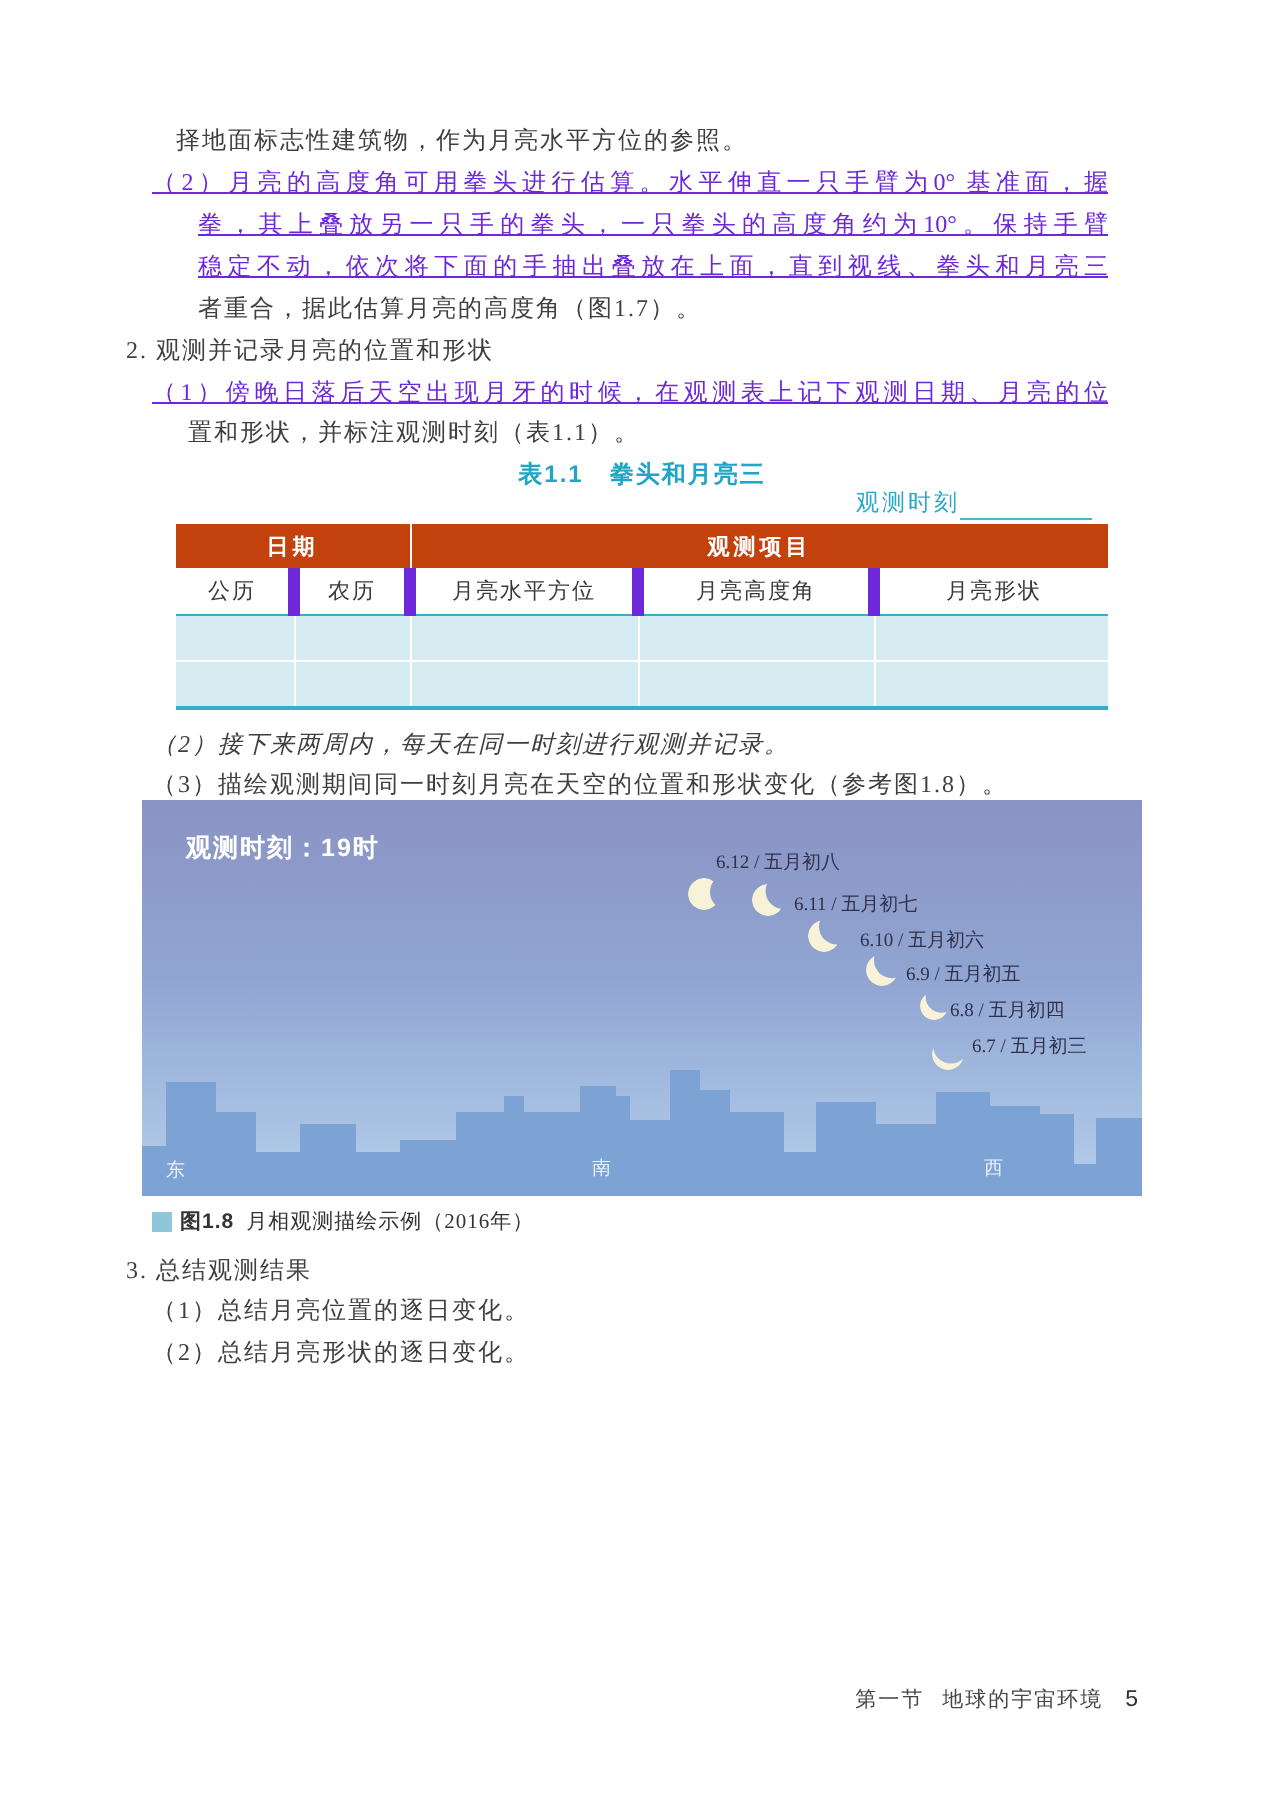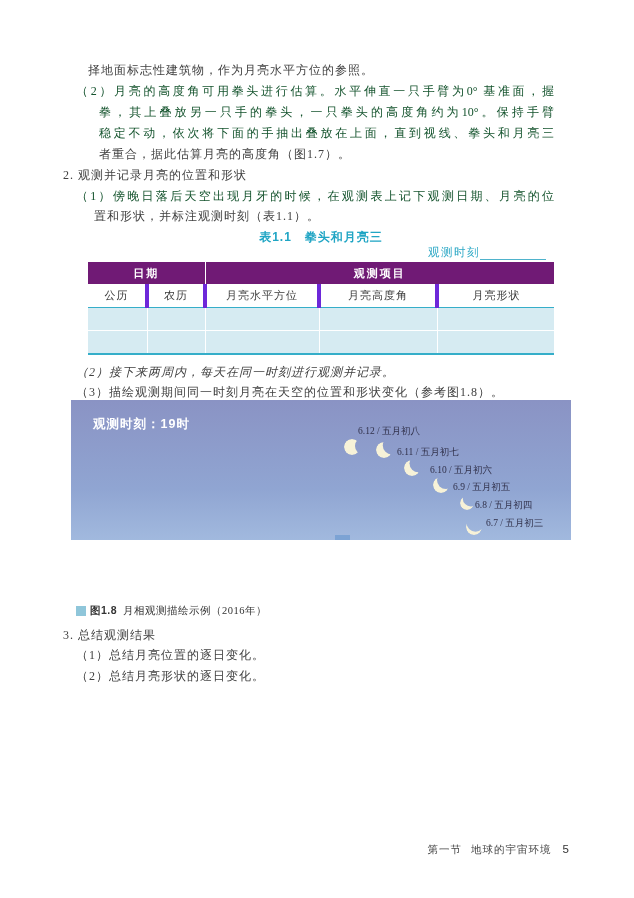--- a/index.html
+++ b/index.html
@@ -6,23 +6,23 @@
   body{
     width:634px;height:898px;background:#ffffff;position:relative;
     font-family:"Liberation Serif","DejaVu Serif",serif;
     color:#3f3f3f;overflow:hidden;
   }
   .bline{
     position:absolute;font-size:12px;line-height:14px;color:#3f3f3f;
     letter-spacing:1px;white-space:nowrap;
   }
   .jline{
-    position:absolute;font-size:12px;line-height:14px;color:#14532d;
+    position:absolute;font-size:12px;line-height:14px;color:#6d28d9;
     white-space:nowrap;text-align:justify;text-align-last:justify;
-    text-justify:inter-character;letter-spacing:normal;
+    text-justify:inter-character;letter-spacing:normal;text-decoration:underline;
   }
   .tbl-title{
     position:absolute;left:88px;top:229px;width:466px;text-align:center;
     font-family:"Liberation Sans","DejaVu Sans",sans-serif;
     font-size:12px;font-weight:bold;color:#20a5c4;letter-spacing:1px;
   }
   .time-row{position:absolute;left:428px;top:242px;white-space:nowrap;}
   .time-row .lbl{
     font-size:11.5px;color:#2aa7c5;letter-spacing:1.5px;margin-top:26px;
   }
@@ -30,38 +30,38 @@
     display:inline-block;width:66px;border-bottom:1px solid #4fb3cc;
     height:12px;vertical-align:bottom;
   }
   table.obs{
     position:absolute;left:88px;top:262px;width:466px;
     border-collapse:collapse;table-layout:fixed;
     border-bottom:2px solid #35aec9;
   }
   table.obs th,table.obs td{padding:0;margin:0;}
   .gh{
-    background:#701a75;color:#ffffff;height:22px;
+    background:#c2410c;color:#ffffff;height:22px;
     font-family:"Liberation Sans","DejaVu Sans",sans-serif;
     font-size:11px;font-weight:bold;letter-spacing:2px;text-align:center;
   }
   .gh.first{border-right:1px solid #ffffff;}
   .sh{
     background:#ffffff;color:#3a3a3a;height:23px;font-weight:normal;
     font-size:11px;letter-spacing:1px;text-align:center;
-    border-right:4px solid #6d28d9;border-bottom:1px solid #35aec9;
+    border-right:6px solid #6d28d9;border-bottom:1px solid #35aec9;
   }
   .sh.last{border-right:none;}
   .bc{
     background:#d6ebf2;height:22px;
     border-right:1px solid #ffffff;border-bottom:1px solid #ffffff;
   }
   .bc.last{border-right:none;}
   .fig{
-    position:absolute;left:71px;top:400px;width:500px;height:140px;overflow:hidden;
+    position:absolute;left:71px;top:400px;width:500px;height:198px;overflow:hidden;
   }
   .fig svg{display:block;}
   .caption{
     position:absolute;left:76px;top:604px;display:flex;align-items:flex-start;
     font-size:10.5px;color:#333333;white-space:nowrap;letter-spacing:0.5px;
   }
   .caption .sq{
     width:10px;height:10px;background:#8fc6da;margin:2px 4px 0 0;flex:0 0 auto;
   }
   .caption .num{

